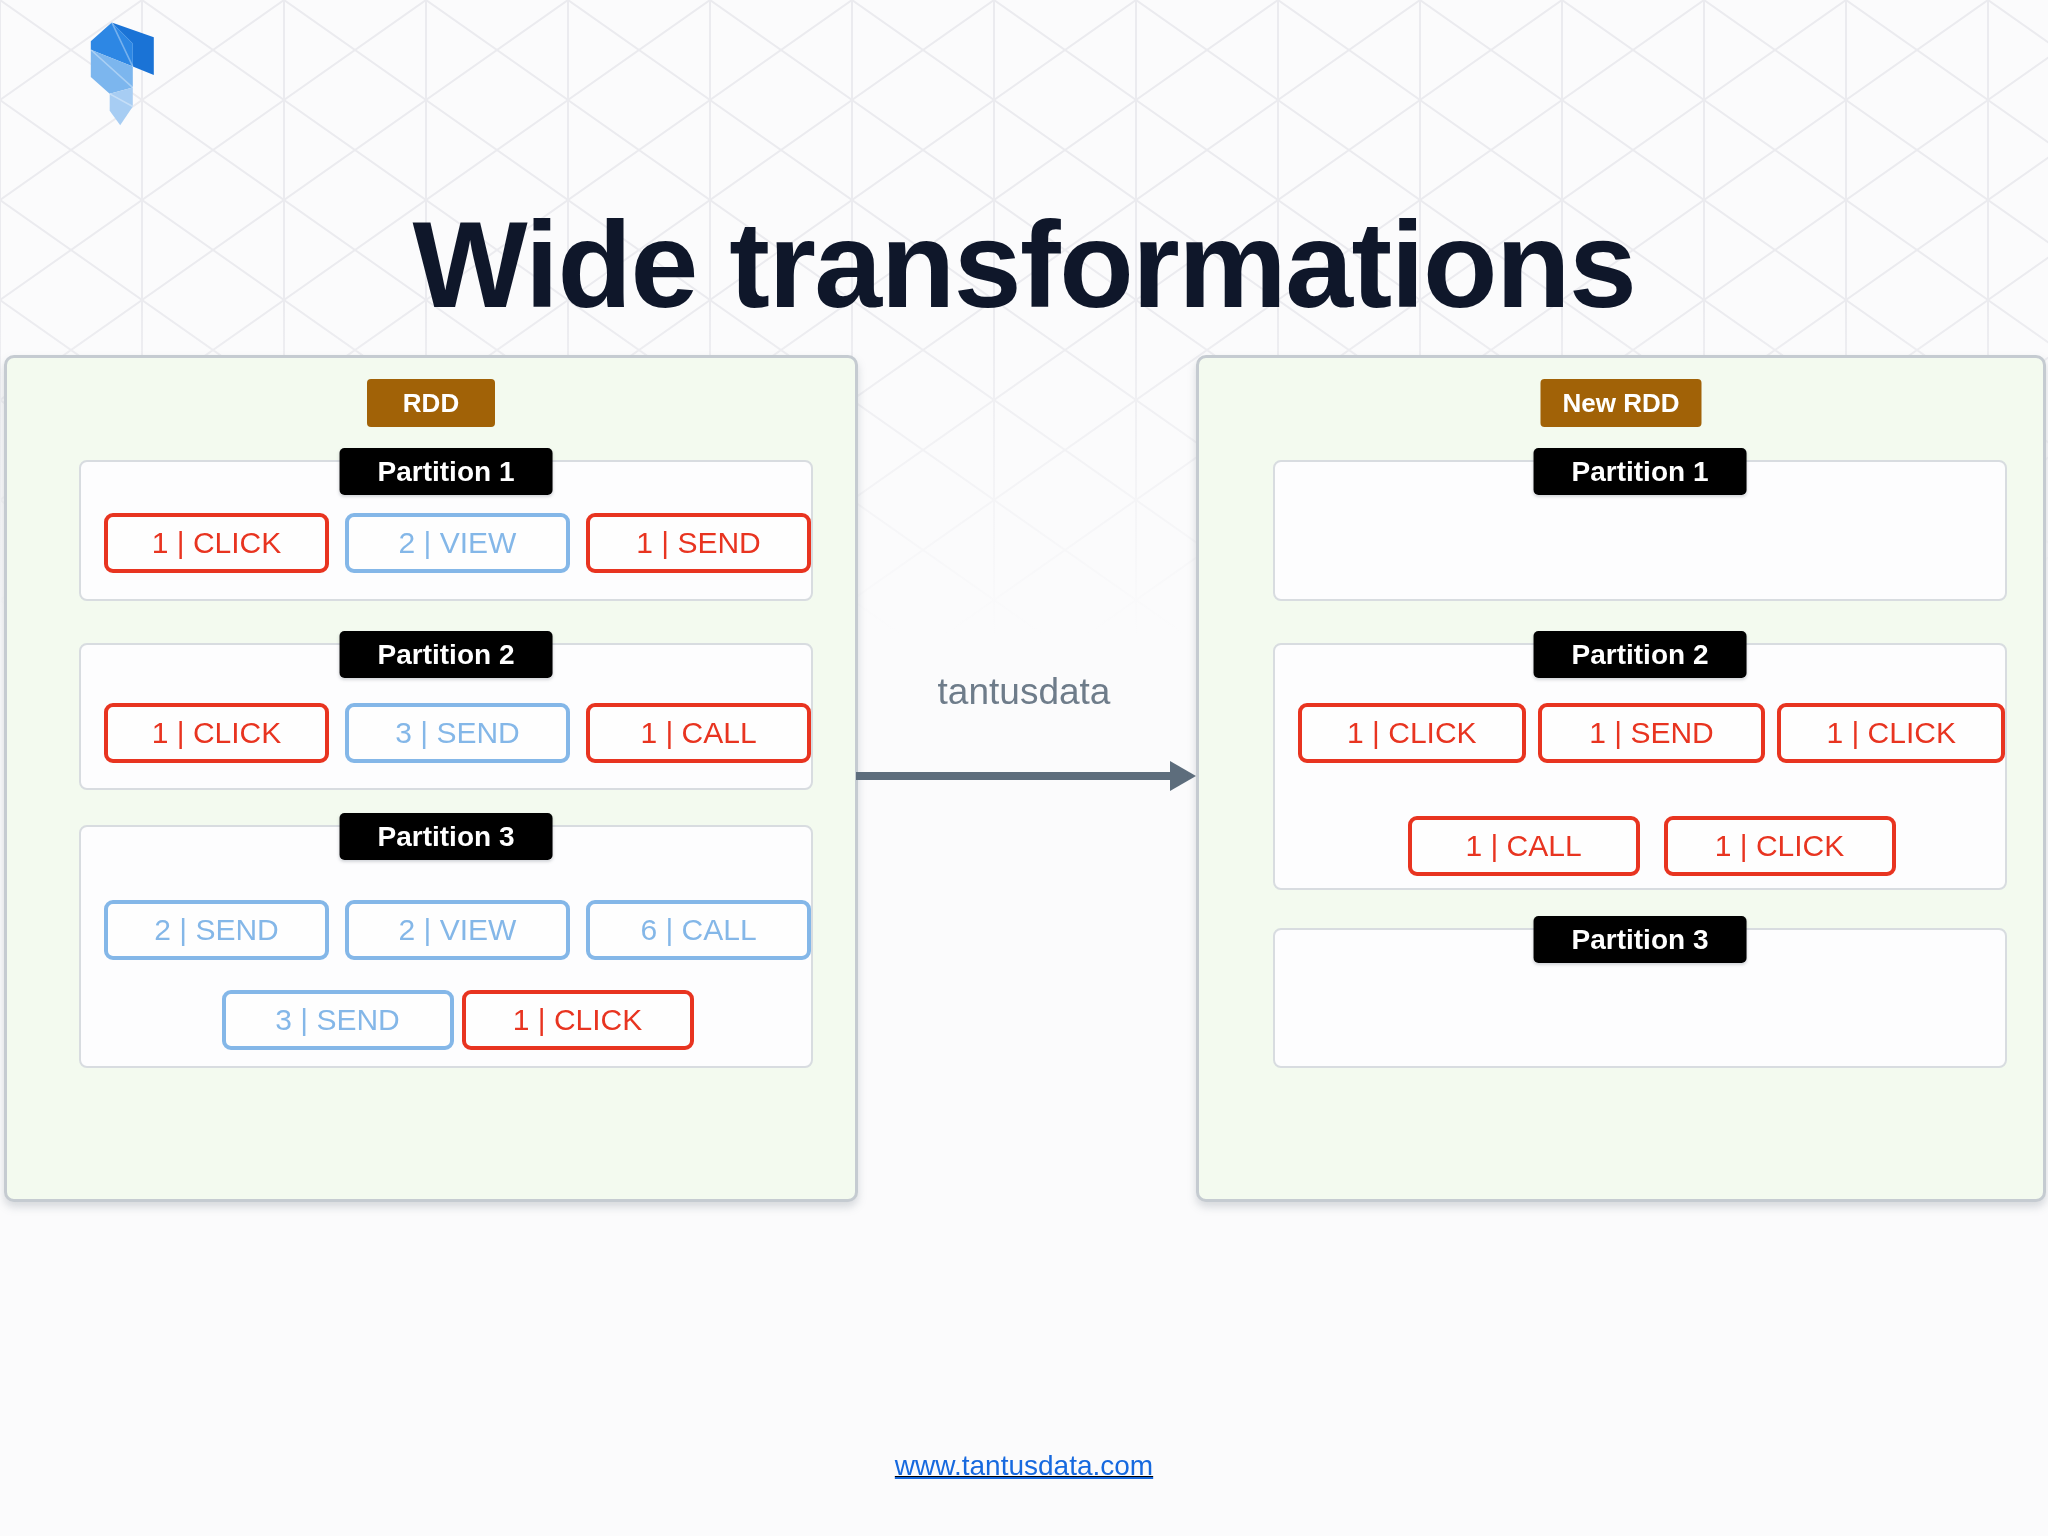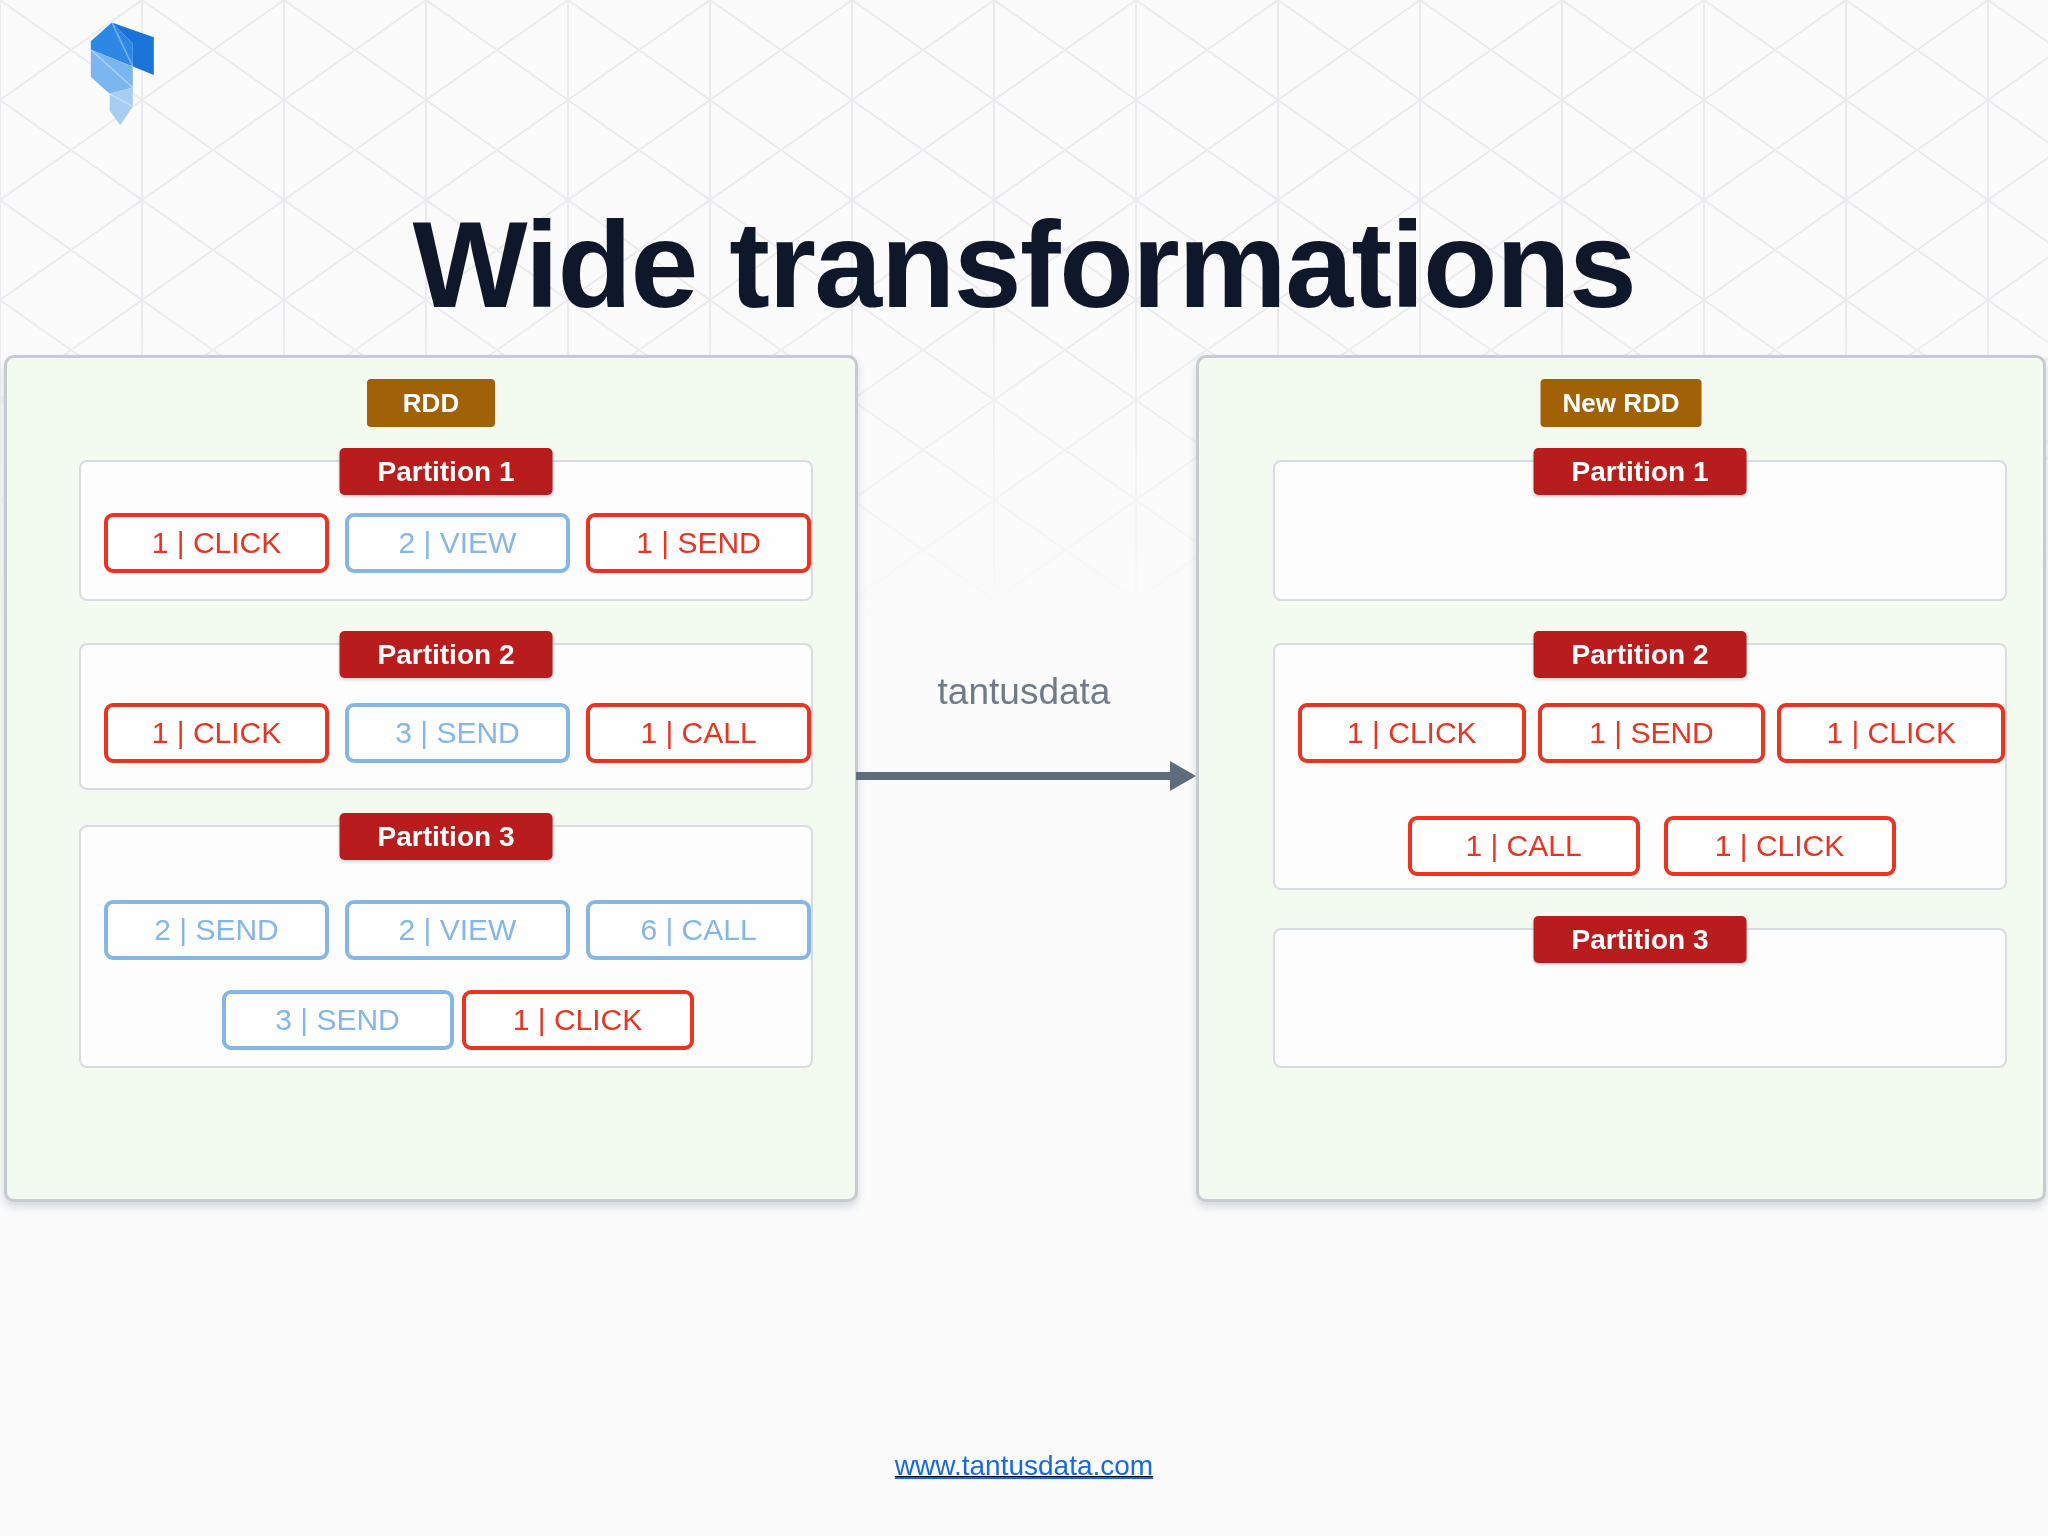--- a/index.html
+++ b/index.html
@@ -23,21 +23,21 @@
 
   .badge{position:absolute;top:-11px;left:50%;transform:translateX(-50%);
          min-width:128px;height:48px;padding:0 22px;box-sizing:border-box;
          background:#a16207;border-radius:4px;color:#ffffff;font-weight:bold;font-size:26px;
          display:flex;align-items:center;justify-content:center;margin-top:32px;}
 
   .partition{position:absolute;left:72px;width:734px;background:#fdfdfe;
              border:2px solid #d8dce0;border-radius:8px;box-sizing:border-box;}
   .panel.right .partition{left:74px;}
   .phead{position:absolute;top:-14px;left:50%;transform:translateX(-50%);
-         height:47px;padding:0 38px;background:#b91c1c;border-radius:5px;
+         height:47px;padding:0 38px;background:#000000;border-radius:5px;
          color:#ffffff;font-weight:bold;font-size:28px;white-space:nowrap;
          display:flex;align-items:center;justify-content:center;box-shadow:0 2px 3px rgba(90,100,110,.25);}
   .prow{display:flex;justify-content:center;gap:16px;margin-left:23px;}
   .rec{width:224px;height:52px;border:4px solid;border-radius:9px;background:#fefefe;
        box-sizing:content-box;display:flex;align-items:center;justify-content:center;
        font-size:30px;white-space:nowrap;}
   .rec.red{border-color:#e83420;color:#e83420;}
   .rec.blue{border-color:#84b7e8;color:#84b7e8;}
 
   .gbk-label{position:absolute;left:852px;top:670px;width:344px;text-align:center;

